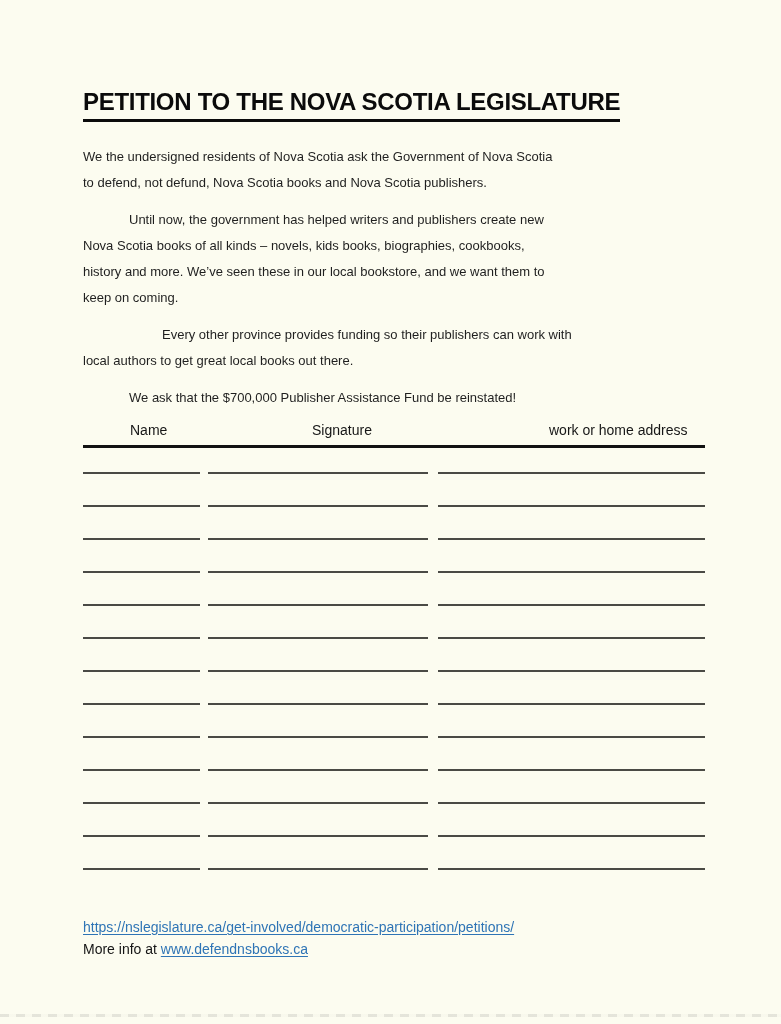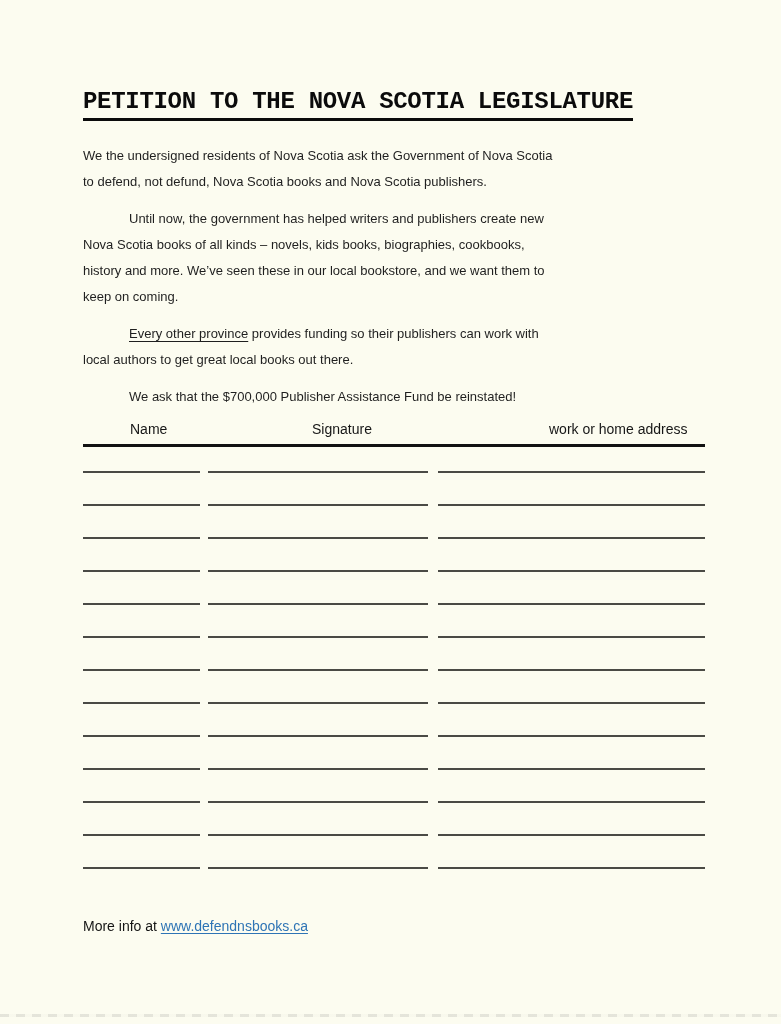--- a/index.html
+++ b/index.html
@@ -21,33 +21,32 @@
   .doc-title {
     display: inline-block;
     margin: 0 0 22px 0;
     font-size: 24px;
     font-weight: bold;
     letter-spacing: -0.3px;
     color: #0b0b0b;
     padding-bottom: 3px;
     border-bottom: 3px solid #0b0b0b;
     white-space: nowrap;
-    font-family: Liberation Mono, monospace;
   }
   
   .doc-par {
     width: 622px;
     margin: 0 0 11px 0;
     font-size: 13px;
     line-height: 26px;
     white-space: pre-line;
   }
   .doc-par.indent { text-indent: 46px; }
   .doc-par.rich { white-space: normal; }
-  .u-phrase { text-decoration: underline; text-underline-offset: 3px; }
+  .u-phrase { text-underline-offset: 3px; margin-left: 33px; }
   
   .sig-table { width: 622px; margin-top: 9px; }
   .sig-head {
     position: relative;
     height: 20px;
     font-size: 14px;
     color: #161616;
     margin-left: 47px;
   }
   .sig-head .h { position: absolute; top: 0; white-space: nowrap; }
@@ -184,18 +183,21 @@
         <div class="sig-row">
           <span class="sline c1"></span>
           <span class="sline c2"></span>
           <span class="sline c3"></span>
         </div>
       </div>
   </div>
 
   <div class="doc-footer">
     <div class="footer-line">
+      <a>https://nslegislature.ca/get-involved/democratic-participation/petitions/</a>
+    </div>
+    <div class="footer-line">
       <span>More info at </span><a class="link">www.defendnsbooks.ca</a>
     </div>
   </div>
 
   <div class="scan-edge"></div>
 </div>
 
 </body></html>

